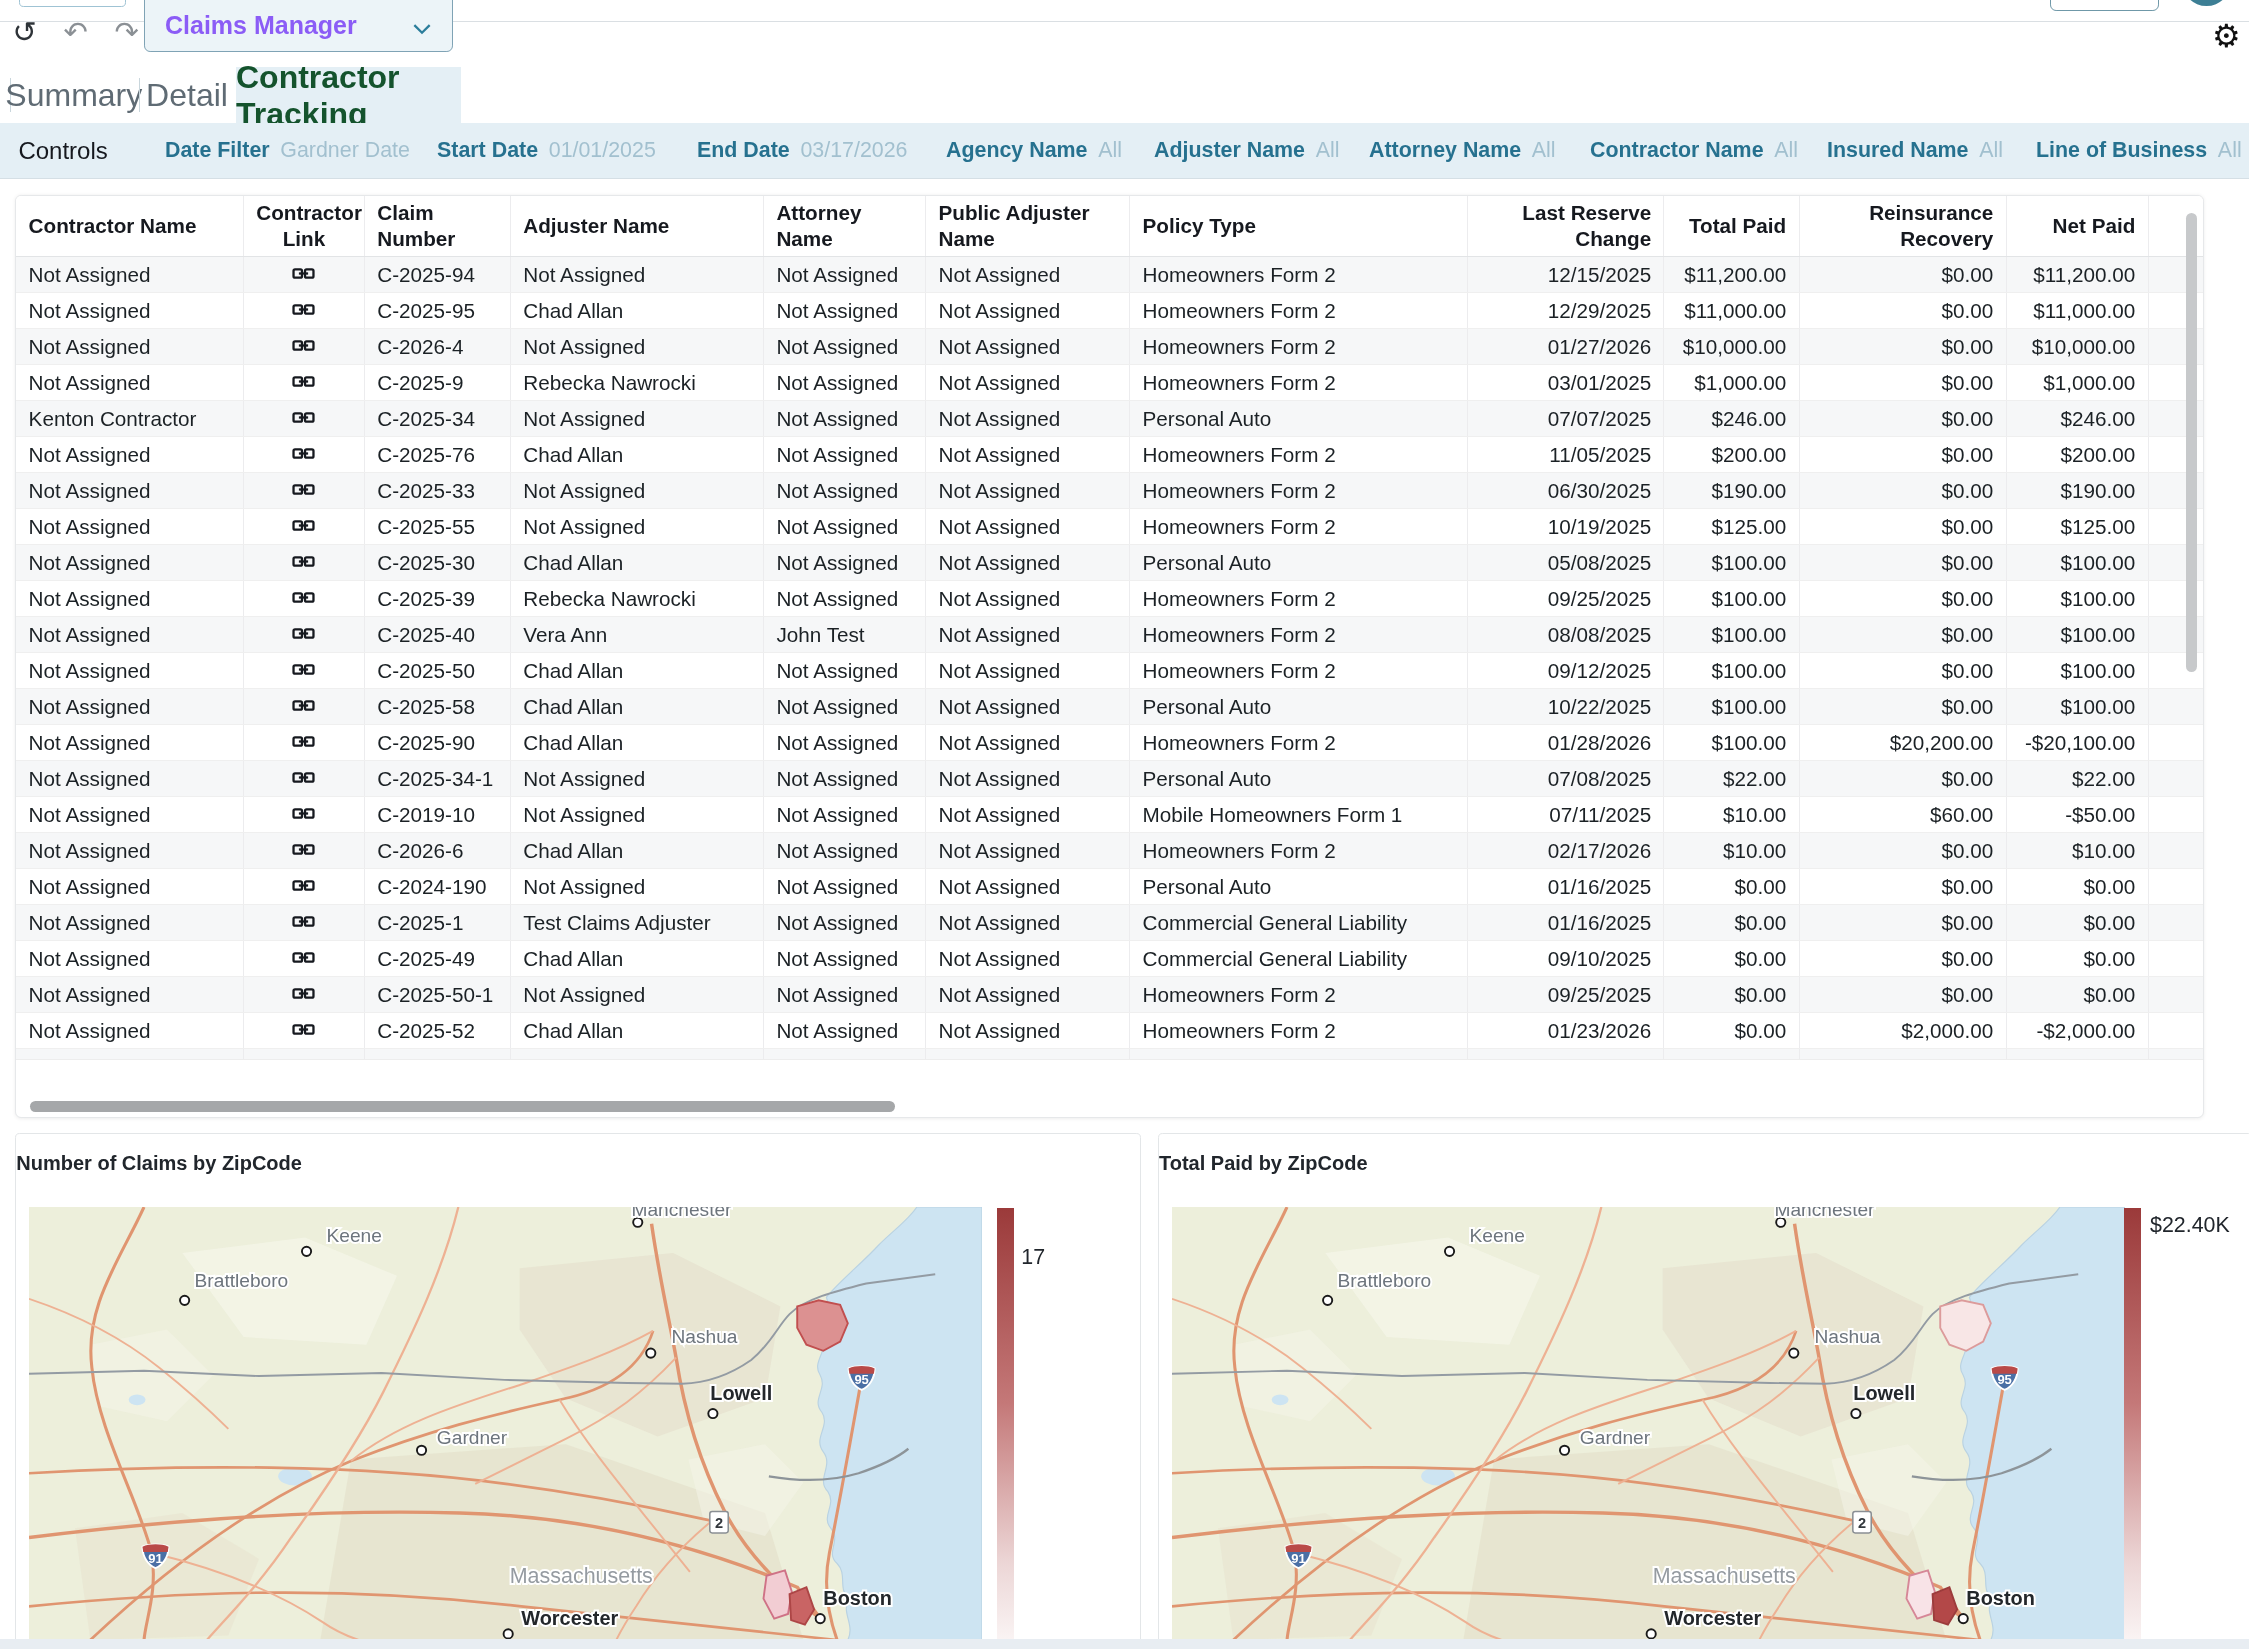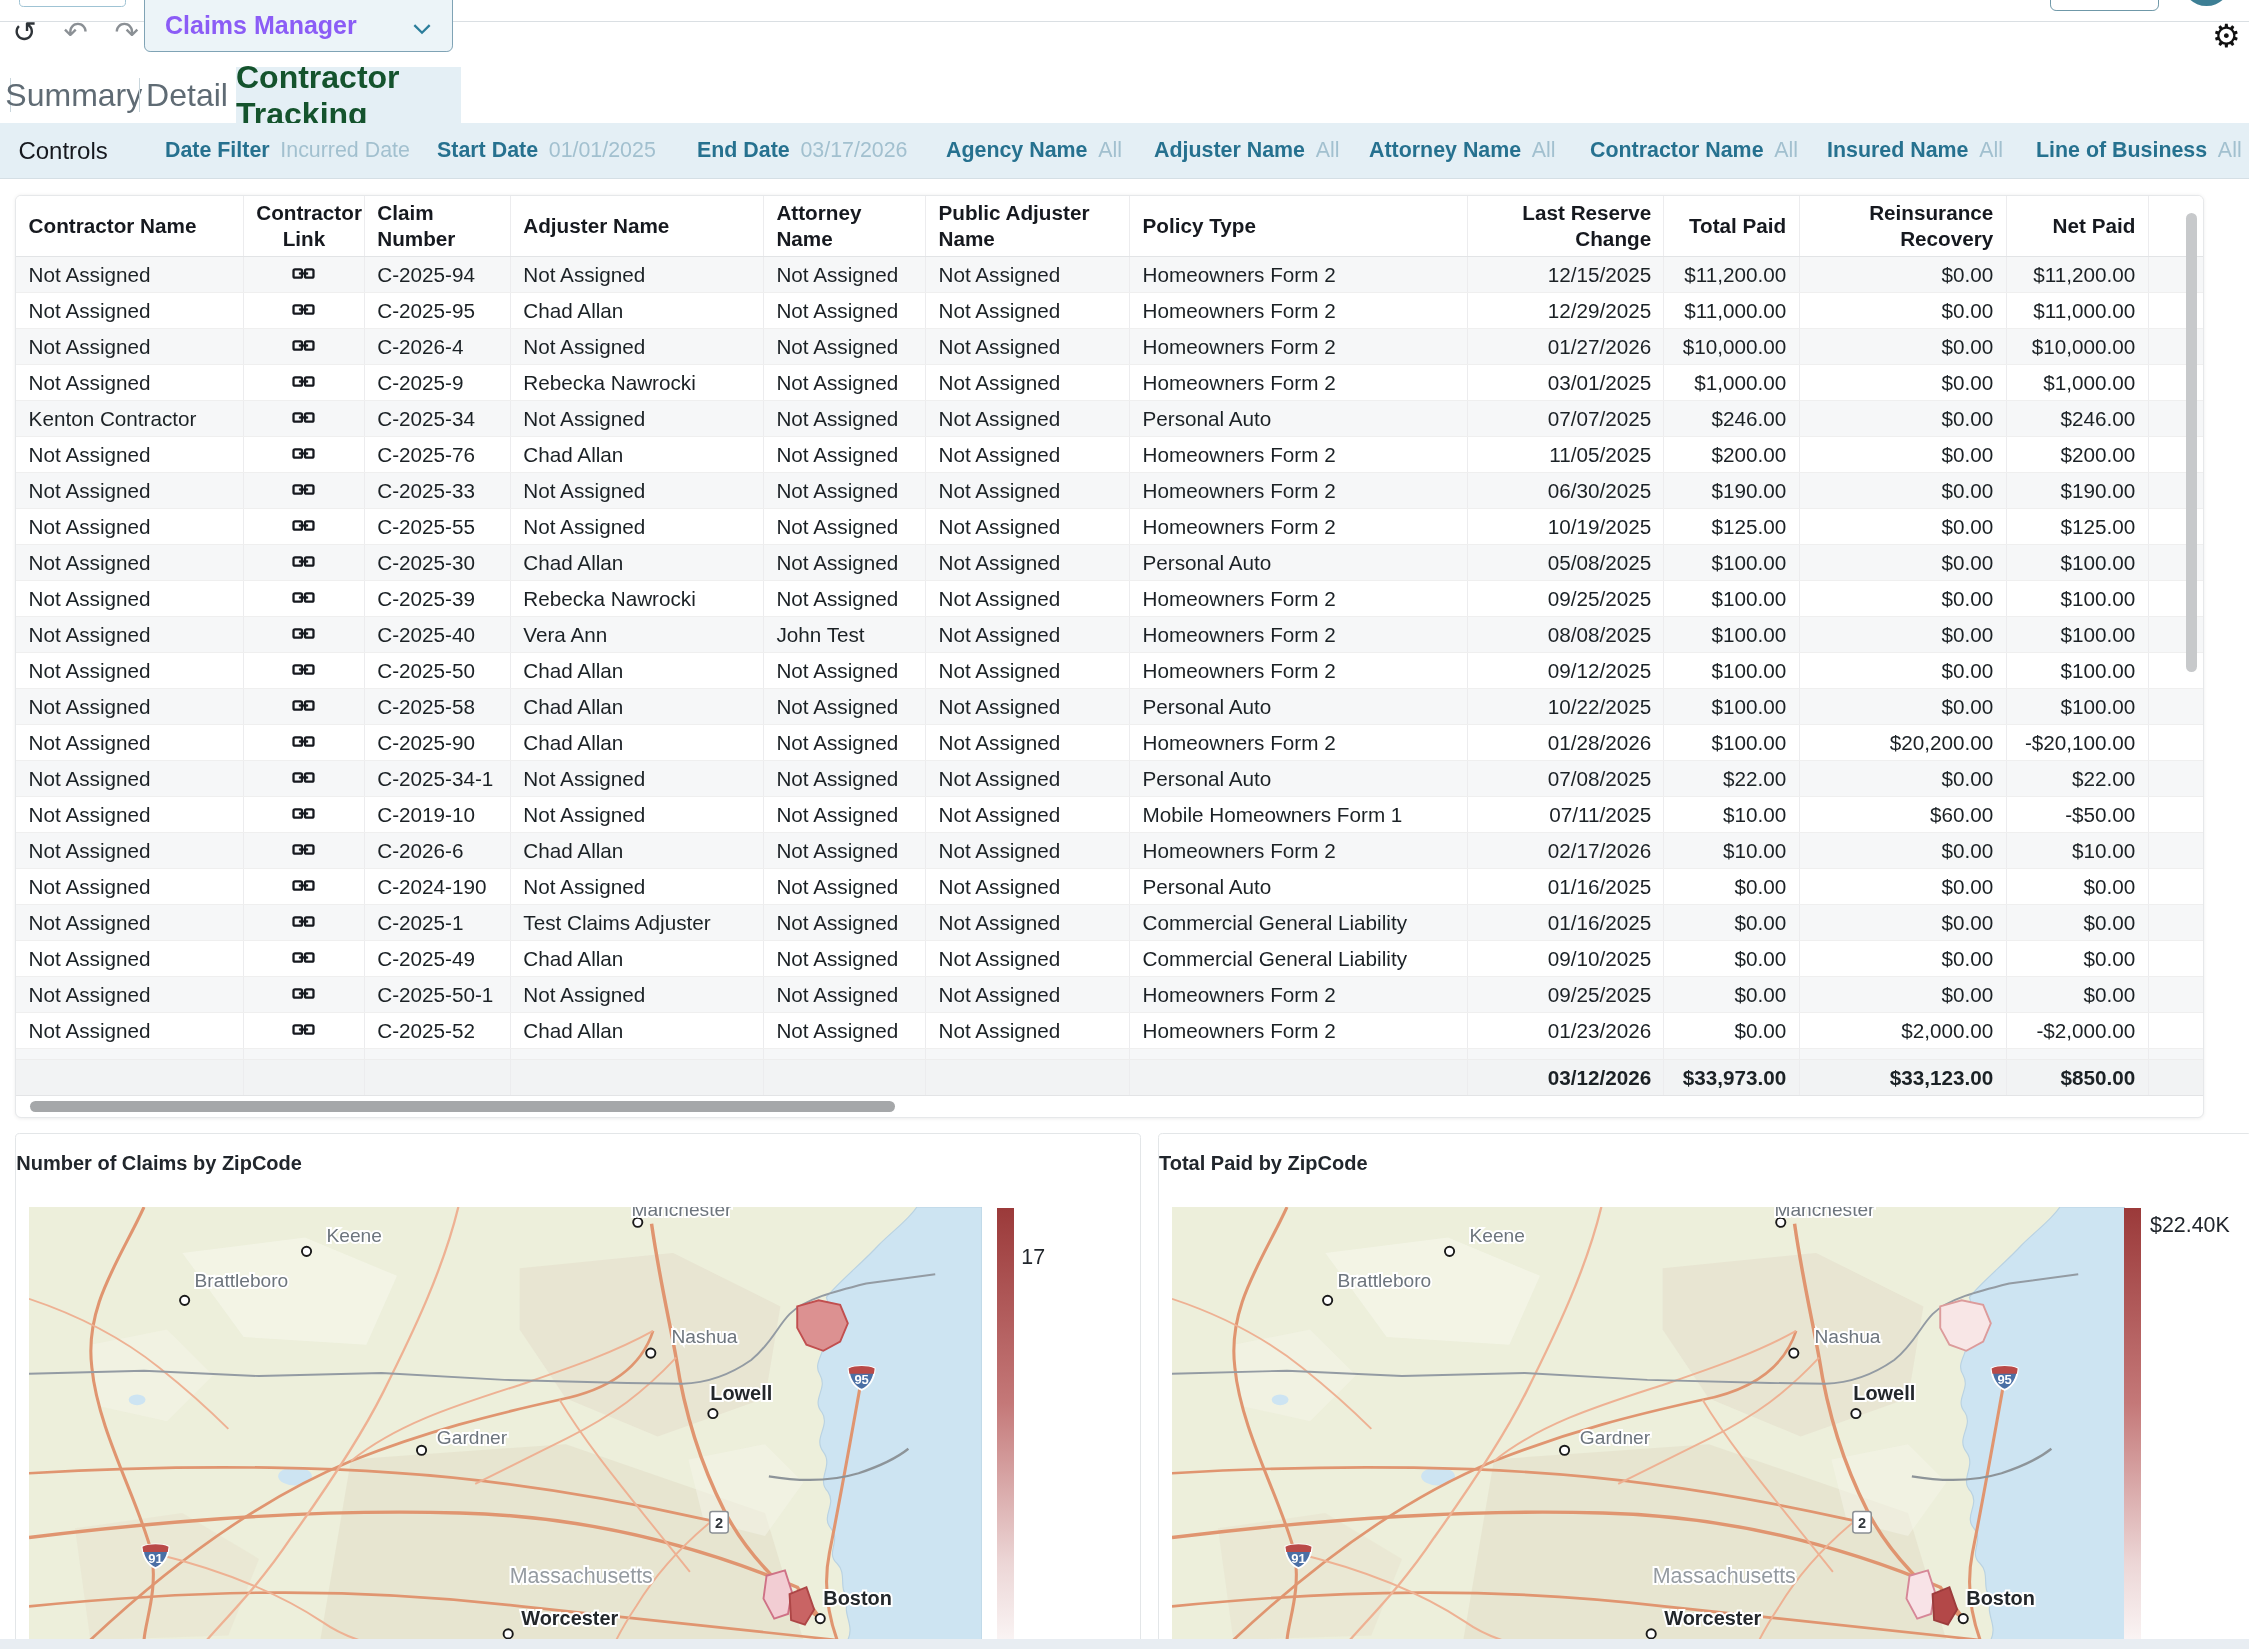--- a/index.html
+++ b/index.html
@@ -119,21 +119,21 @@
     <div class="tab active" style="left:236px;width:225px">
       <span>Contractor Tracking</span>
     </div>
   </div>
 
   <div class="controls-band">
     <div class="controls-label">Controls</div>
     <div id="filters-host">
         <div class="filter" style="left: 165px;">
           <span class="f-label">Date Filter</span>
-          <span class="f-value">Incurred Date</span>
+          <span class="f-value">Gardner Date</span>
         </div>
         <div class="filter" style="left: 437px;">
           <span class="f-label">Start Date</span>
           <span class="f-value">01/01/2025</span>
         </div>
         <div class="filter" style="left: 697px;">
           <span class="f-label">End Date</span>
           <span class="f-value">03/17/2026</span>
         </div>
         <div class="filter" style="left: 946px;">
@@ -642,34 +642,20 @@
             <td class=""></td>
             <td class=""></td>
             <td class=""></td>
             <td class=""></td>
             <td class=""></td>
             <td class=""></td>
             <td class=""></td>
             <td class=""></td>
             <td class=""></td>
             <td class="last"></td>
-          </tr>
-          <tr class="total-row">
-            <td class="al"></td>
-            <td class="ac"></td>
-            <td class="al"></td>
-            <td class="al"></td>
-            <td class="al"></td>
-            <td class="al"></td>
-            <td class="al"></td>
-            <td class="ar">03/12/2026</td>
-            <td class="ar">$33,973.00</td>
-            <td class="ar">$33,123.00</td>
-            <td class="ar">$850.00</td>
-            <td class="al last"></td>
           </tr>
         </tbody>
     </table>
     <div class="vscroll"></div>
     <div class="hscroll"></div>
   </div>
 
   <div class="map-card" id="map-card-0">
     <div class="map-title">Number of Claims by ZipCode</div>
     <div class="map-box" id="map-box-0">

